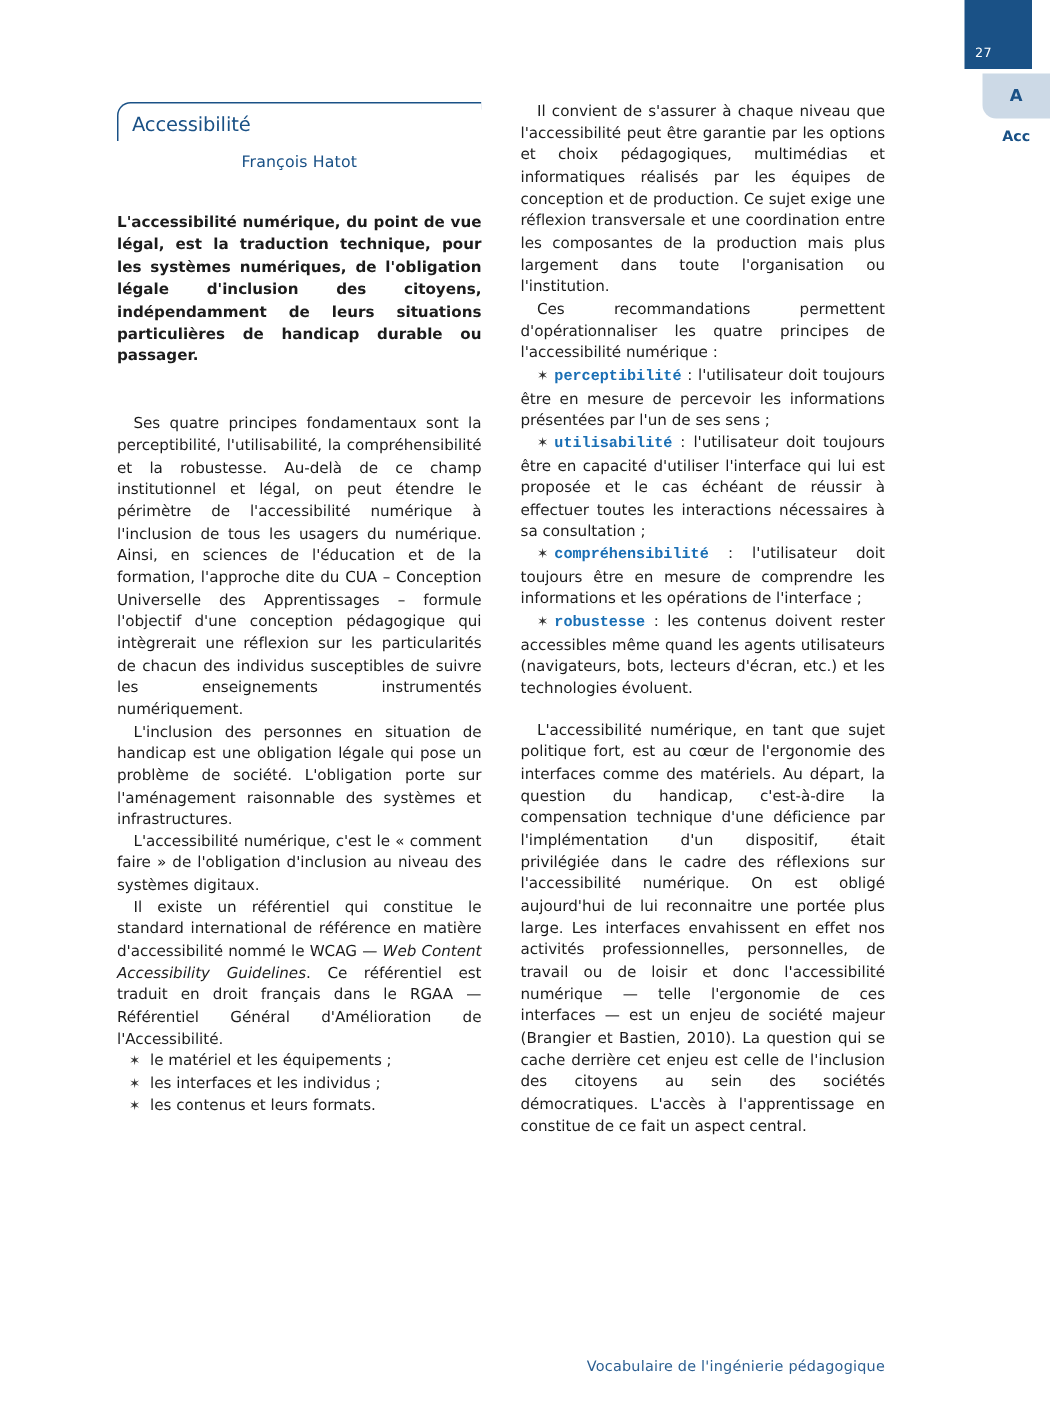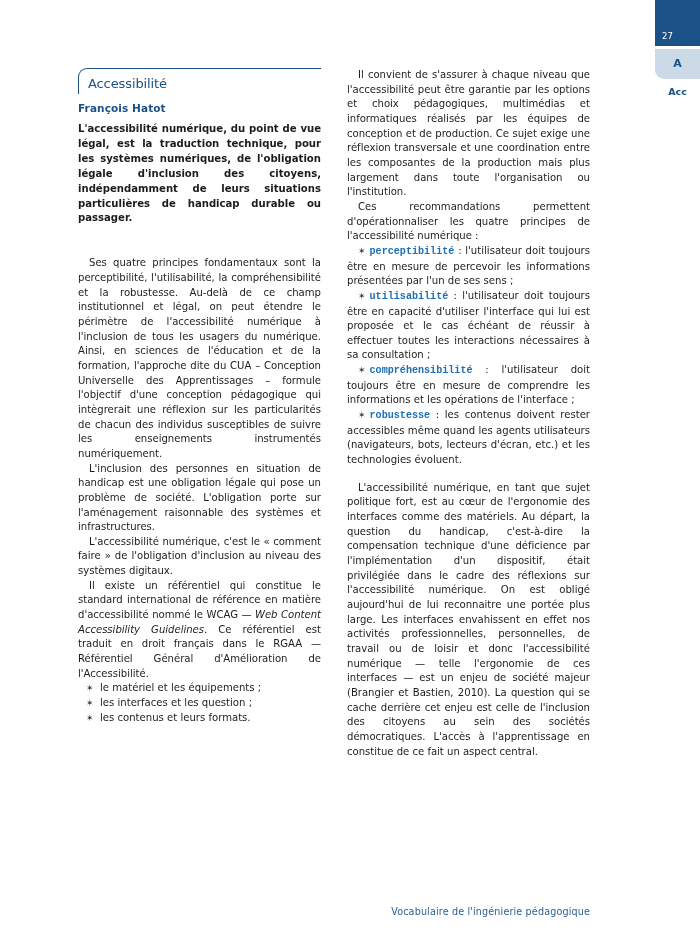--- a/index.html
+++ b/index.html
@@ -25,21 +25,21 @@
   .edge-index {
     position: absolute;
     top: 0;
     right: 0;
     width: 45px;
     height: 150px;
   }
   .folio-block {
     position: absolute;
     top: 0;
-    right: 0;
+    right: 12px;
     width: 45px;
     height: 46px;
     background: #1a5186;
   }
   .folio-num {
     position: absolute;
     left: 7px;
     bottom: 5px;
     font-size: 8.5px;
     color: #ffffff;
@@ -112,26 +112,25 @@
     background: #ffffff;
   }
   .article-title {
     font-size: 13px;
     font-weight: normal;
     color: #1a5186;
     line-height: 19px;
     letter-spacing: -0.1px;
   }
   .author {
-    text-align: left;
+    text-align: center;
     font-size: 10.5px;
     color: #1a5186;
-    margin: 8px 0 8px 0;
+    margin: 8px 0 28px 0;
     letter-spacing: .1px;
-    font-weight: bold;
   }
 
   
   p.body {
     margin: 0;
     font-size: 10.1px;
     line-height: 14.65px;
     text-align: justify;
     text-justify: inter-word;
     hyphens: manual;
@@ -226,21 +225,21 @@
 
       <p class="body indent">Ses quatre principes fondamentaux sont la perceptibilité, l'utilisabilité, la compréhensibilité et la robustesse. Au-delà de ce champ institutionnel et légal, on peut étendre le périmètre de l'accessibilité numérique à l'inclusion de tous les usagers du numérique. Ainsi, en sciences de l'éducation et de la formation, l'approche dite du CUA – Conception Universelle des Apprentissages – formule l'objectif d'une conception pédagogique qui intègrerait une réflexion sur les particularités de chacun des individus susceptibles de suivre les enseignements instrumentés numériquement.</p>
       <p class="body indent">L'inclusion des personnes en situation de handicap est une obligation légale qui pose un problème de société. L'obligation porte sur l'aménagement raisonnable des systèmes et infrastructures.</p>
       <p class="body indent">L'accessibilité numérique, c'est le « comment faire » de l'obligation d'inclusion au niveau des systèmes digitaux.</p>
 
       <p class="body indent"><span>Il existe un référentiel qui constitue le standard international de référence en matière d'accessibilité nommé le WCAG — </span><span class="ital">Web Content Accessibility Guidelines</span><span>. Ce référentiel est traduit en droit français dans le RGAA — Référentiel Général d'Amélioration de l'Accessibilité.</span></p>
 
 
       <ul class="star-list">
         <li><span class="star">✶</span><span>le matériel et les équipements ;</span></li>
-        <li><span class="star">✶</span><span>les interfaces et les question ;</span></li>
+        <li><span class="star">✶</span><span>les interfaces et les individus ;</span></li>
         <li><span class="star">✶</span><span>les contenus et leurs formats.</span></li>
       </ul>
 
     </div>
 
     <div class="col col-right">
 
       <p class="body indent">Il convient de s'assurer à chaque niveau que l'accessibilité peut être garantie par les options et choix pédagogiques, multimédias et informatiques réalisés par les équipes de conception et de production. Ce sujet exige une réflexion transversale et une coordination entre les composantes de la production mais plus largement dans toute l'organisation ou l'institution.</p>
 
       <p class="body indent">Ces recommandations permettent d'opérationnaliser les quatre principes de l'accessibilité numérique :</p>

